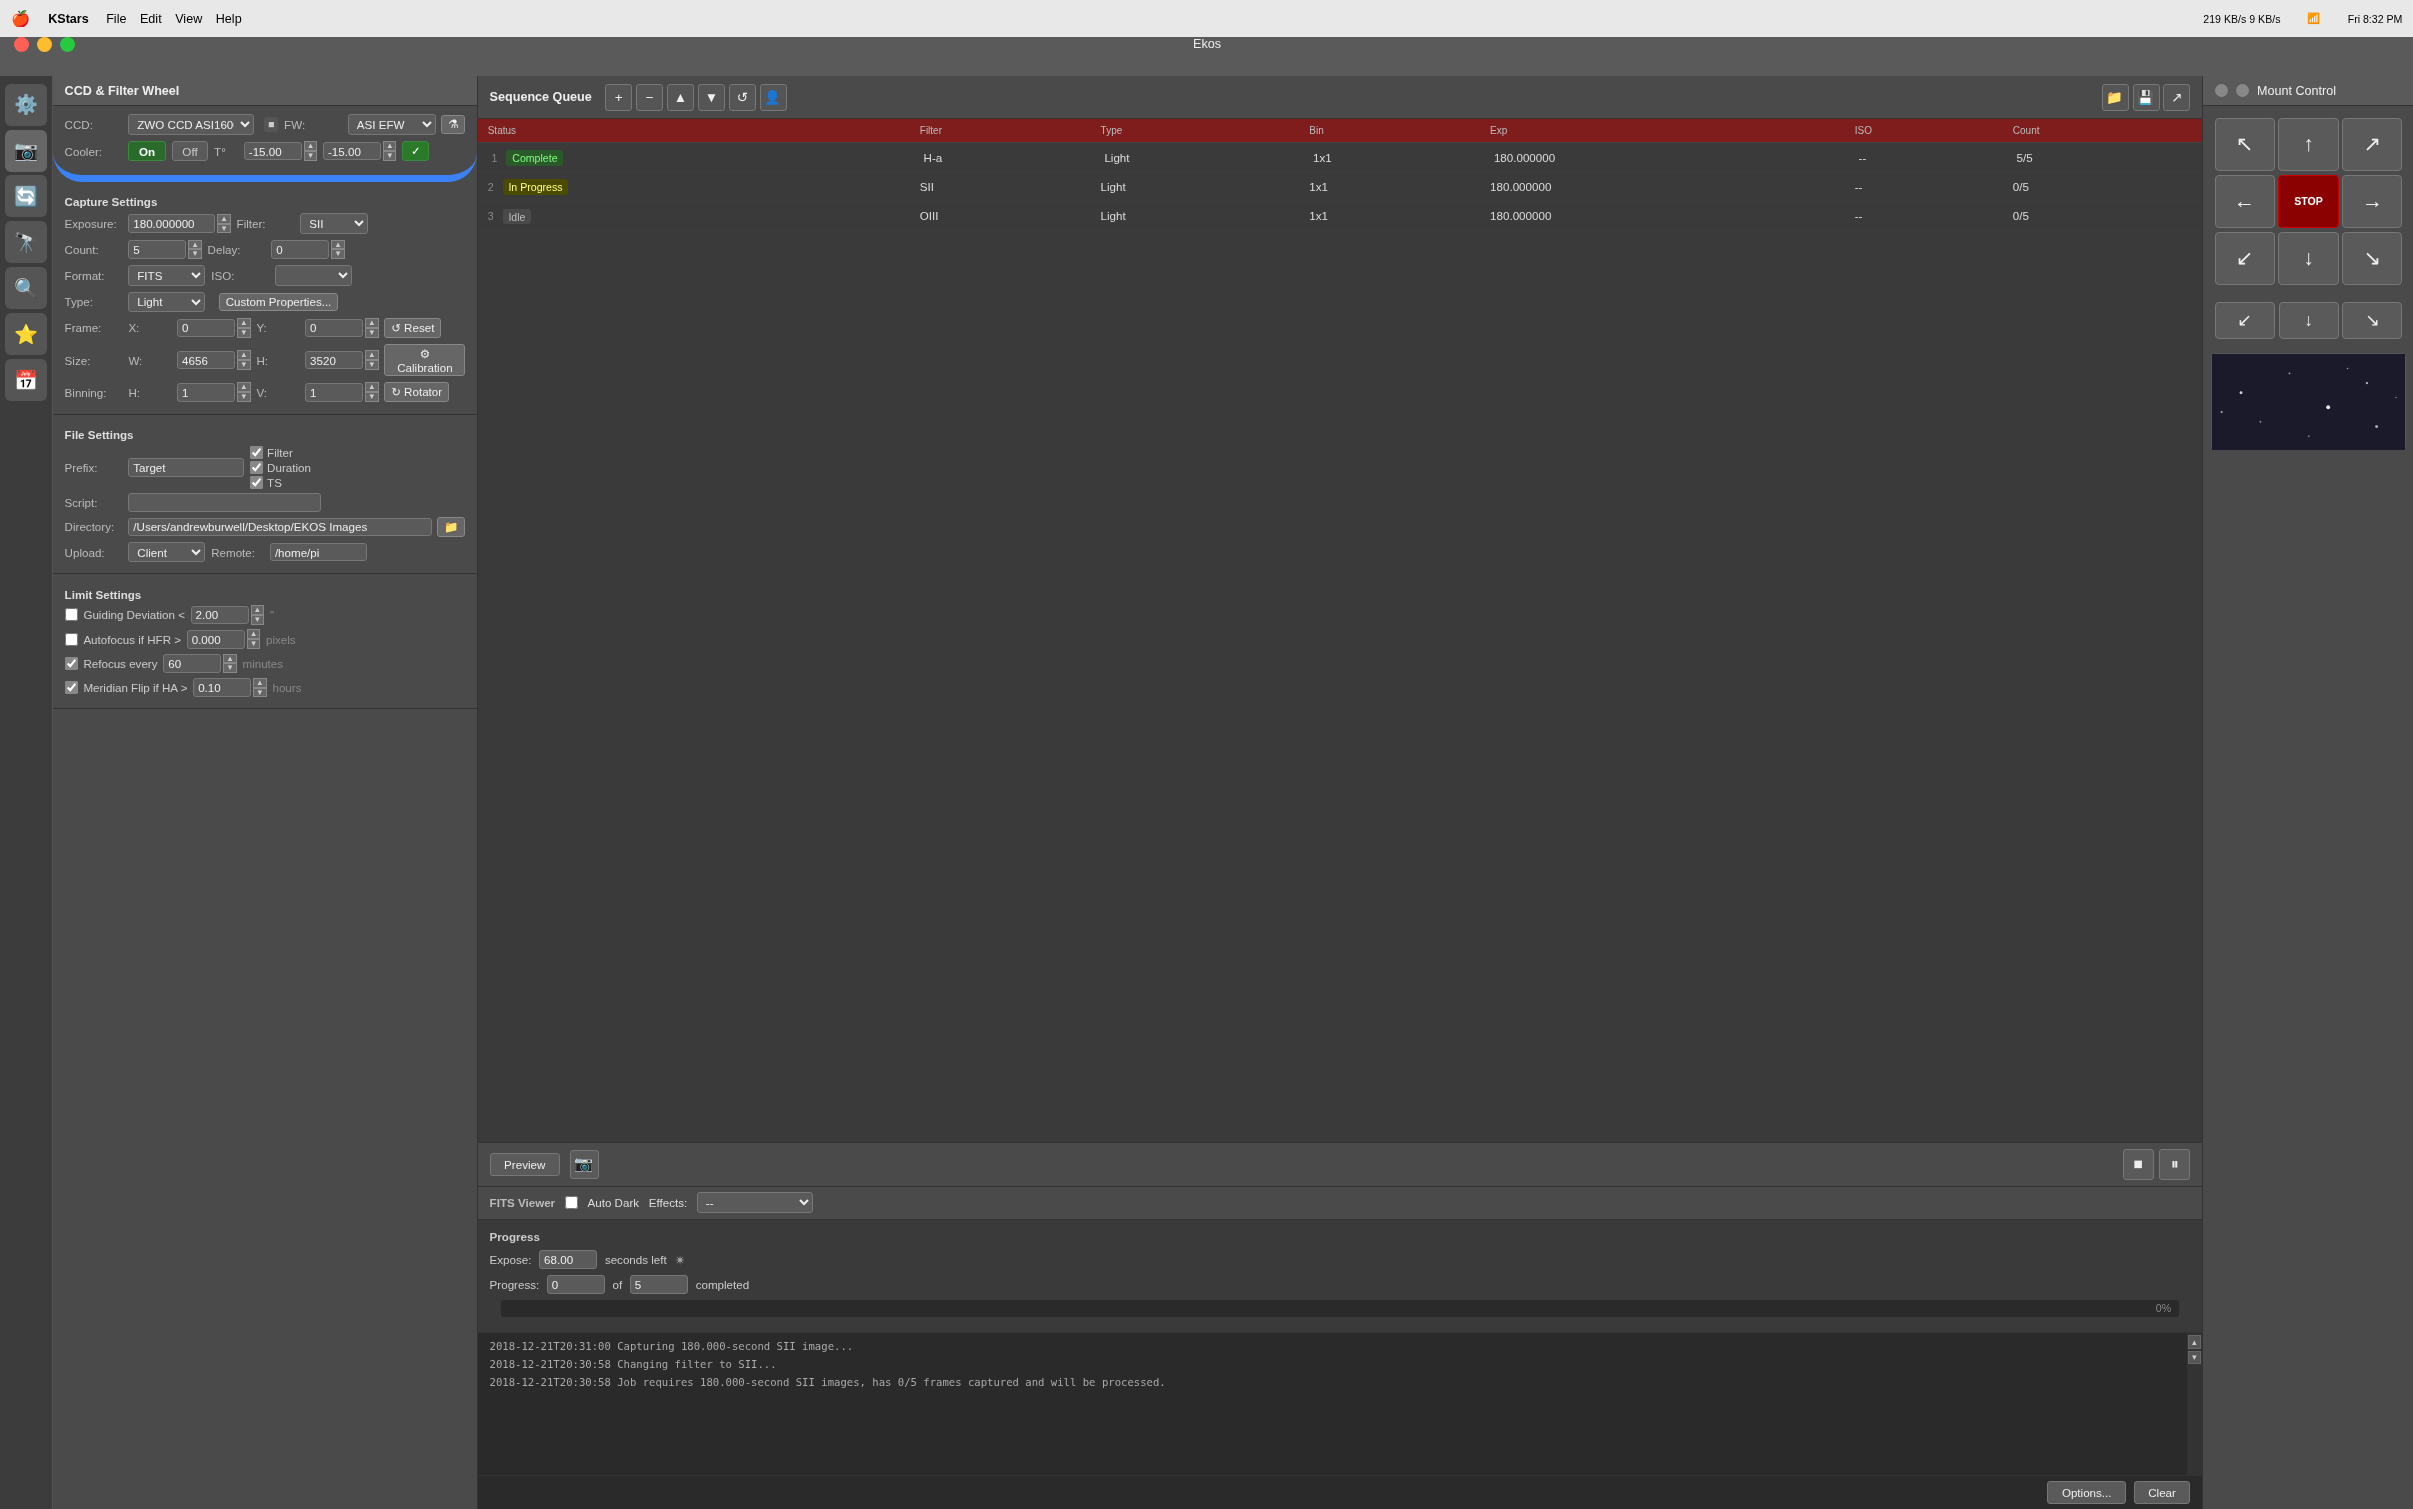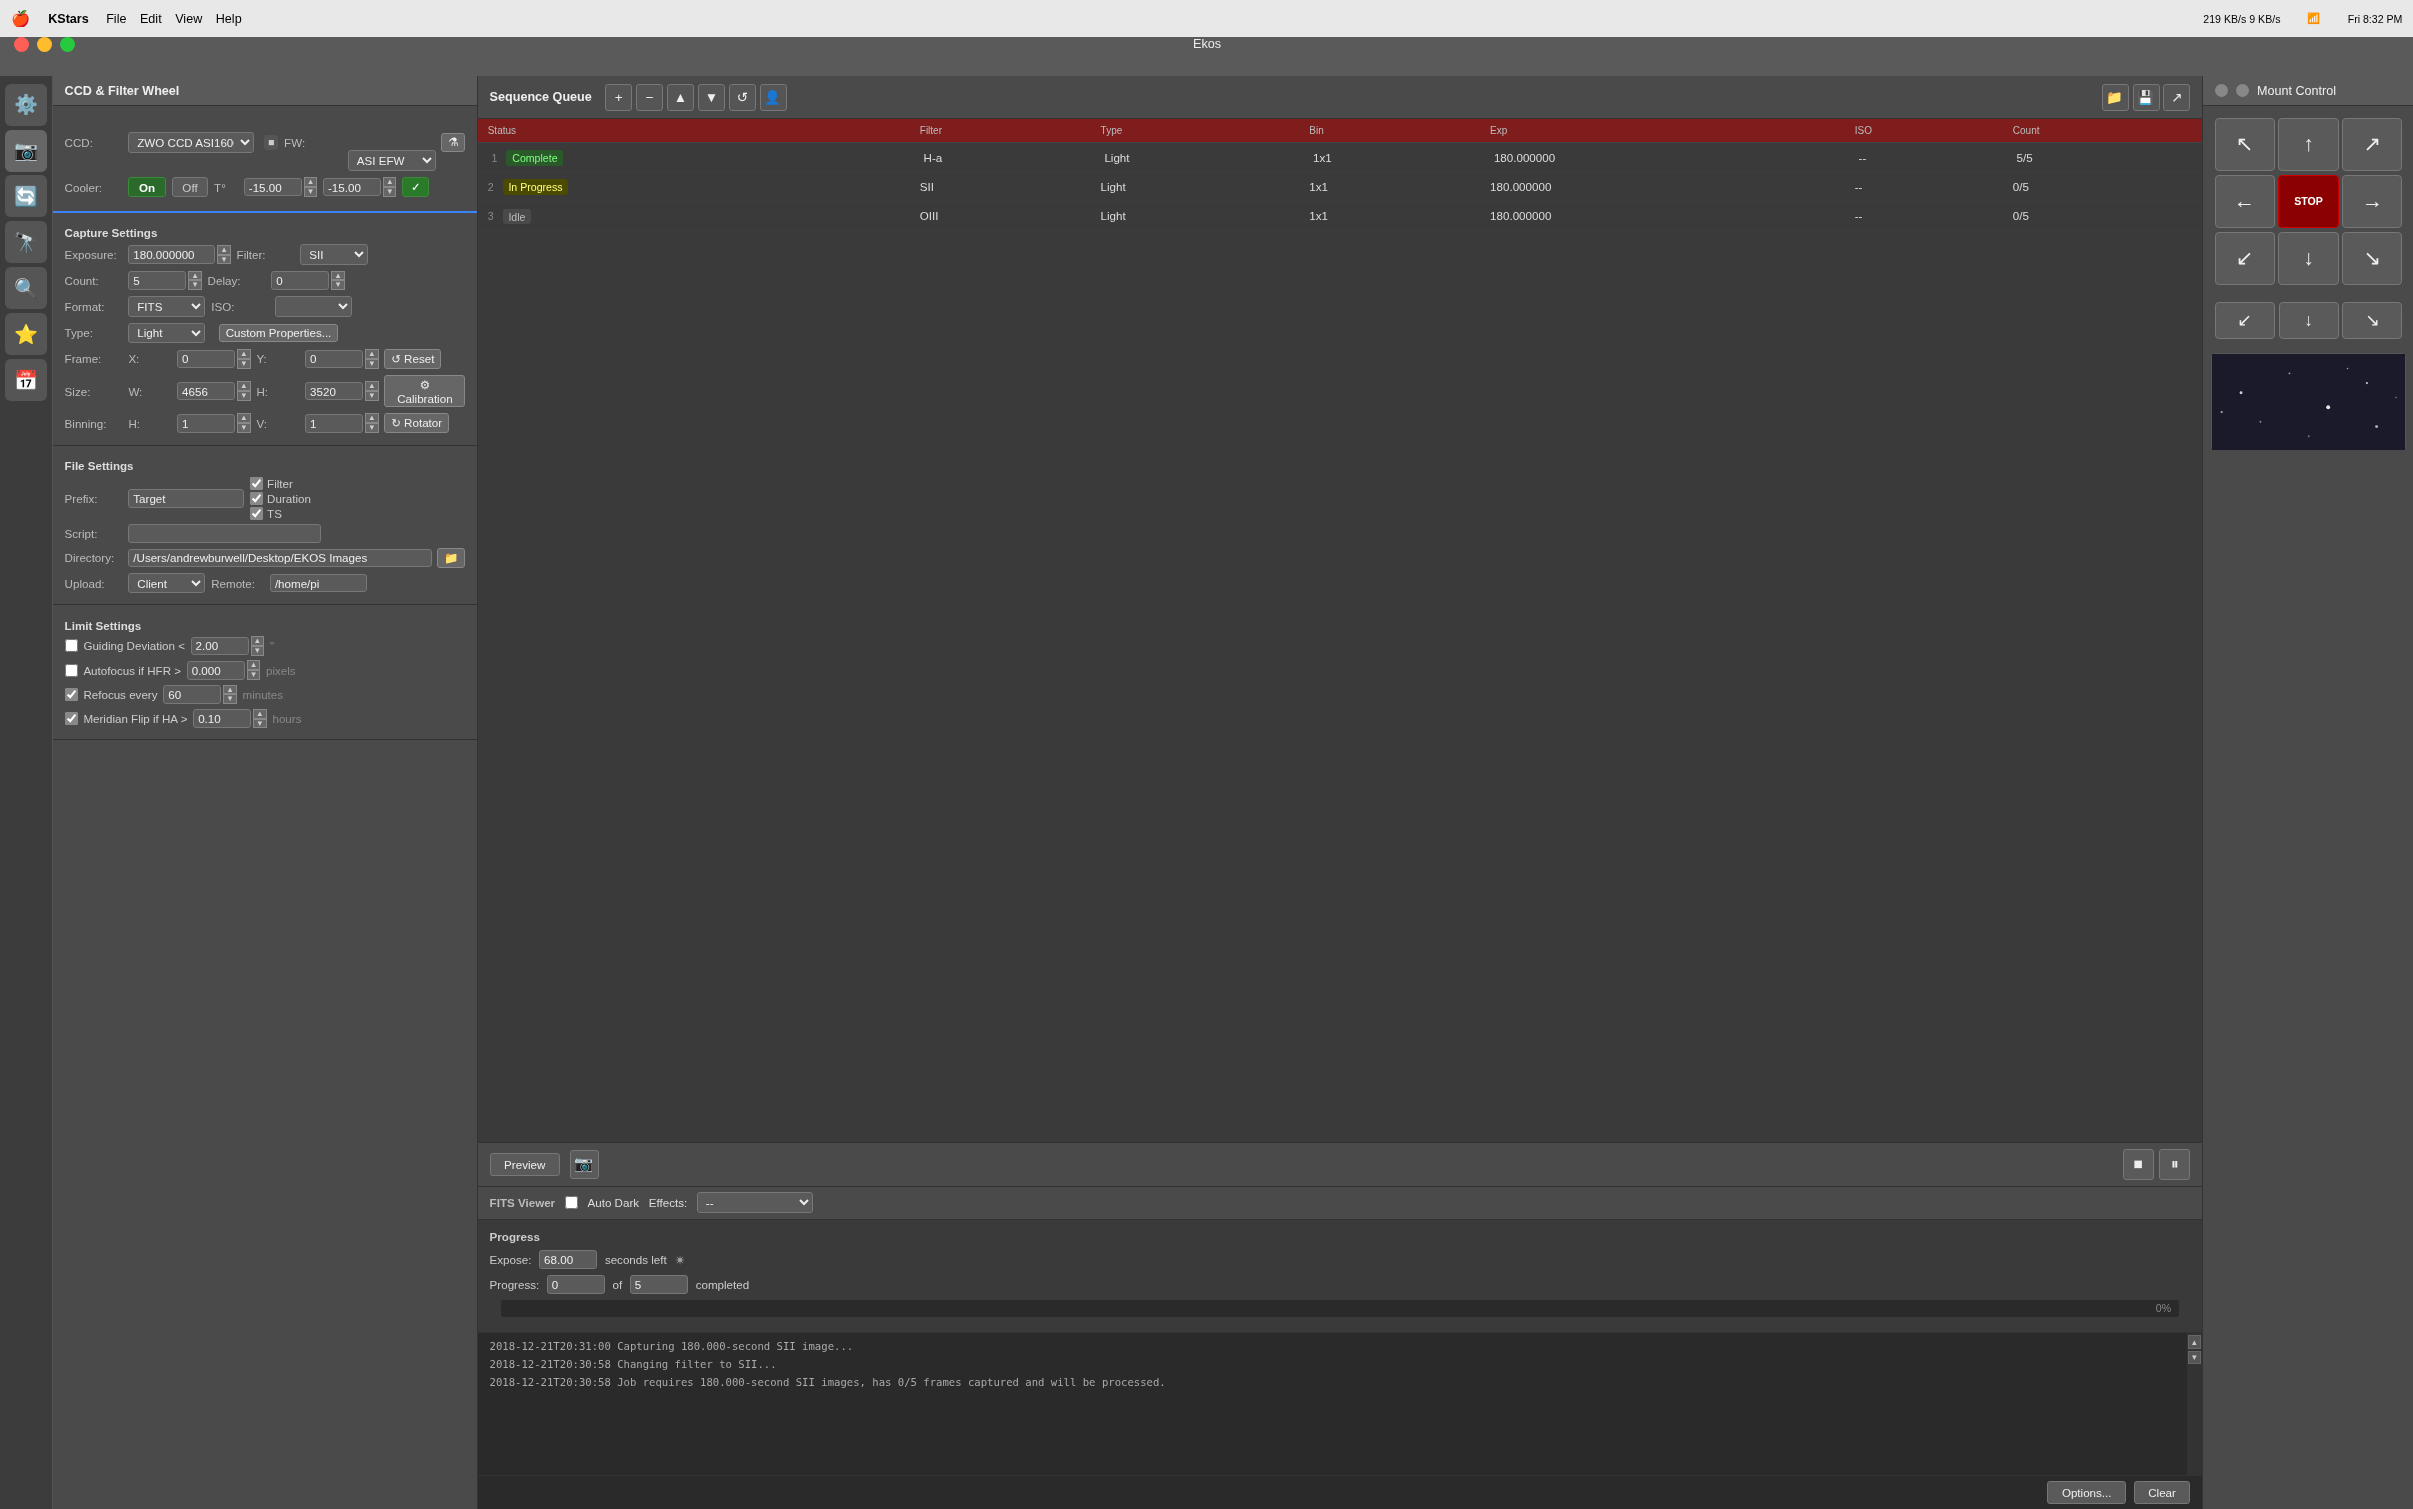--- a/index.html
+++ b/index.html
@@ -100,41 +100,42 @@
       padding: 7.7px 11.6px;
       font-size: 12.6px;
       font-weight: 600;
       color: #eee;
       border-bottom: 1px solid #333;
     }
 
     
     .ccd-section {
       padding: 7.7px 11.6px;
-      border-bottom: 2px solid #3b82f6;
+      border-bottom: 7px solid #3b82f6;
+      border-radius: 29px;
     }
     .ccd-row {
       display: flex;
       align-items: center;
       margin-bottom: 5.8px;
       gap: 5.8px;
     }
     .label { color: #bbb; min-width: 58px; font-size: 11.6px; }
     .label-sm { color: #bbb; font-size: 11.6px; min-width: 43px; }
     select, input[type="text"], input[type="number"] {
       background: #5a5a5a;
       border: 1px solid #777;
       color: #eee;
       padding: 1.9px 3.9px;
       font-size: 11.6px;
       border-radius: 2.9px;
     }
     select { cursor: pointer; }
     .combo-wide { width: 126px; }
-    .combo-med { width: 97px; margin-top: 36px; }
+    .combo-med { width: 97px; }
     .input-sm { width: 68px; }
     .input-xs { width: 48px; }
     .btn-icon {
       background: #666;
       border: 1px solid #888;
       color: #eee;
       padding: 1.9px 5.8px;
       border-radius: 2.9px;
       cursor: pointer;
       font-size: 11.6px;

